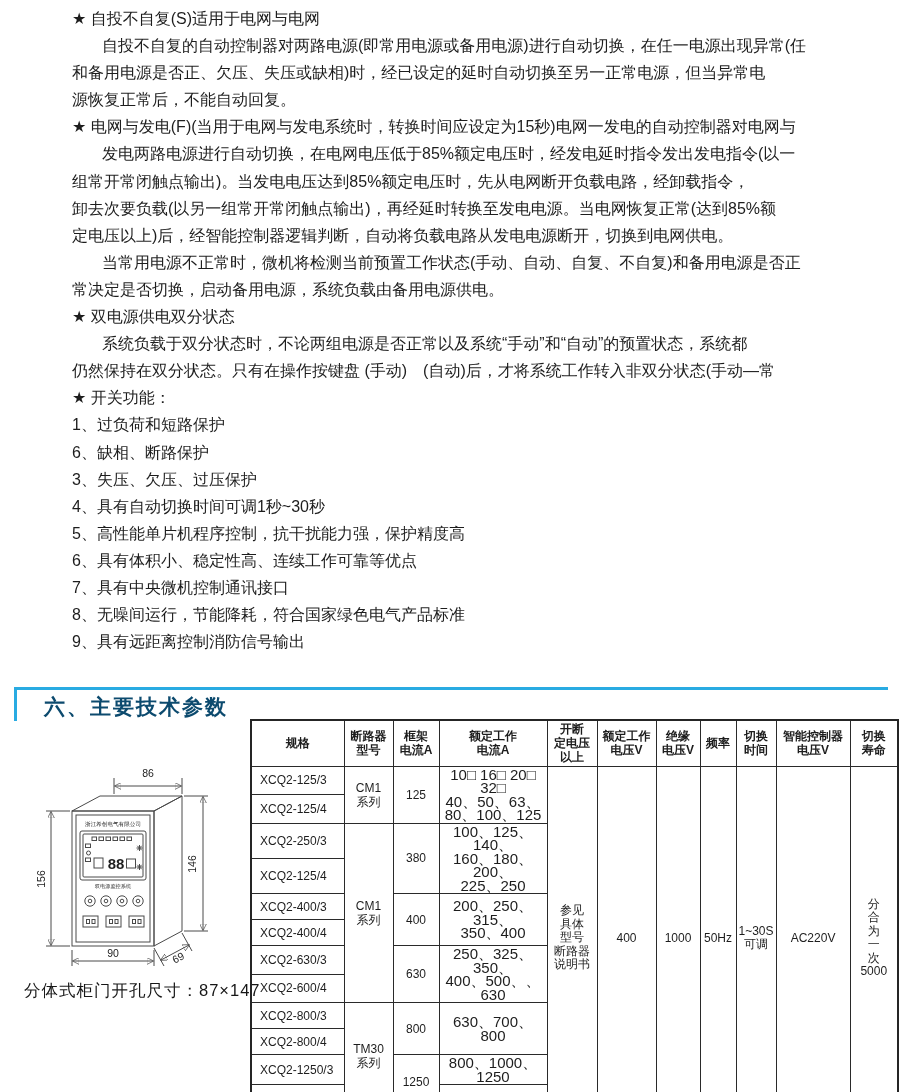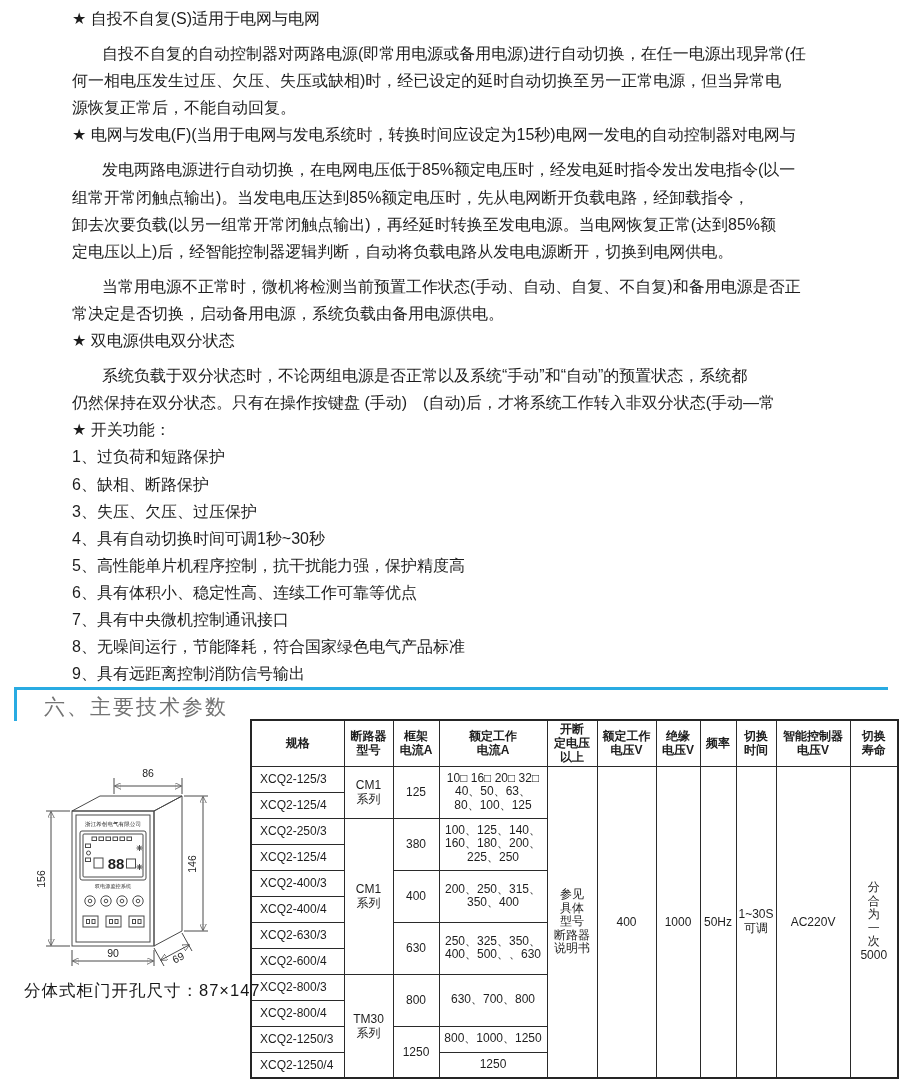--- a/index.html
+++ b/index.html
@@ -3,40 +3,40 @@
 <meta charset="utf-8">
 <style>
   html,body{margin:0;padding:0;background:#fff;}
   .page{
     position:relative;width:900px;height:1092px;background:#ffffff;overflow:hidden;
     font-family:"Liberation Sans","DejaVu Sans",sans-serif;color:#1d1d1d;
   }
   
   .textblock{position:absolute;left:72px;top:5px;width:820px;font-size:16px;}
   .line{line-height:27.1px;white-space:nowrap;}
-  .line.ind{padding-left:30px;margin-top:8px;}
+  .line.ind{padding-left:30px;}
   
   .sec{position:absolute;left:14px;top:687px;width:874px;height:34px;}
   .sec-rule{position:absolute;left:0;top:0;width:874px;height:3px;background:#29abe2;}
   .sec-vbar{position:absolute;left:0;top:0;width:3px;height:34px;background:#29abe2;}
-  .sec-title{position:absolute;left:30px;top:6px;color:#737373;font-size:21px;font-weight:normal;letter-spacing:2px;}
+  .sec-title{position:absolute;left:30px;top:6px;color:#0c4a6e;font-size:21px;font-weight:bold;letter-spacing:2px;}
   
   .spec-table{
     position:absolute;left:250px;top:719px;border-collapse:collapse;table-layout:fixed;
     font-size:12px;color:#1d1d1d;border:2px solid #252525;
   }
   .spec-table th,.spec-table td{
     border:1px solid #2a2a2a;text-align:center;vertical-align:middle;
     white-space:pre-line;padding:1px 2px;line-height:14px;
   }
   .spec-table thead tr{height:46px;}
   .spec-table tbody tr{height:26px;}
   .spec-table th{font-weight:600;}
   td.spec{text-align:left;padding-left:8px;white-space:nowrap;}
-  td.cur{font-size:12px;line-height:13.5px;}
+  td.cur{font-size:15px;line-height:13.5px;}
   td.vstack{line-height:13.5px;text-align:center;}
   .cw0{width:93px;} .cw1{width:49px;} .cw2{width:46px;} .cw3{width:108px;}
   .cw4{width:50px;} .cw5{width:59px;} .cw6{width:44px;} .cw7{width:36px;}
   .cw8{width:36px;} .cw9{width:74px;} .cw10{width:48px;}
   
   .figure-svg{position:absolute;left:14px;top:758px;}
   .figure-svg line,.figure-svg rect,.figure-svg polygon,.figure-svg circle,.figure-svg path{
     stroke:#4a4a4a;fill:none;stroke-width:1;
   }
   .figure-svg text{fill:#1d1d1d;stroke:none;font-family:"Liberation Sans","DejaVu Sans",sans-serif;}
@@ -44,21 +44,21 @@
   .caption{position:absolute;left:24px;top:980px;font-size:16.5px;color:#161616;letter-spacing:1px;}
 </style>
 </head>
 <body>
 
 <div class="page">
 
   <div class="textblock">
     <div class="line">★ 自投不自复(S)适用于电网与电网</div>
     <div class="line ind">自投不自复的自动控制器对两路电源(即常用电源或备用电源)进行自动切换，在任一电源出现异常(任</div>
-    <div class="line">何一相电压发生过压、欠压、失压或缺相)时，经已设定的延时自动切换至另一正常电源，但当异常电</div>
+    <div class="line">和备用电源是否正、欠压、失压或缺相)时，经已设定的延时自动切换至另一正常电源，但当异常电</div>
     <div class="line">源恢复正常后，不能自动回复。</div>
     <div class="line">★ 电网与发电(F)(当用于电网与发电系统时，转换时间应设定为15秒)电网一发电的自动控制器对电网与</div>
     <div class="line ind">发电两路电源进行自动切换，在电网电压低于85%额定电压时，经发电延时指令发出发电指令(以一</div>
     <div class="line">组常开常闭触点输出)。当发电电压达到85%额定电压时，先从电网断开负载电路，经卸载指令，</div>
     <div class="line">卸去次要负载(以另一组常开常闭触点输出)，再经延时转换至发电电源。当电网恢复正常(达到85%额</div>
     <div class="line">定电压以上)后，经智能控制器逻辑判断，自动将负载电路从发电电源断开，切换到电网供电。</div>
     <div class="line ind">当常用电源不正常时，微机将检测当前预置工作状态(手动、自动、自复、不自复)和备用电源是否正</div>
     <div class="line">常决定是否切换，启动备用电源，系统负载由备用电源供电。</div>
     <div class="line">★ 双电源供电双分状态</div>
     <div class="line ind">系统负载于双分状态时，不论两组电源是否正常以及系统“手动”和“自动”的预置状态，系统都</div>

